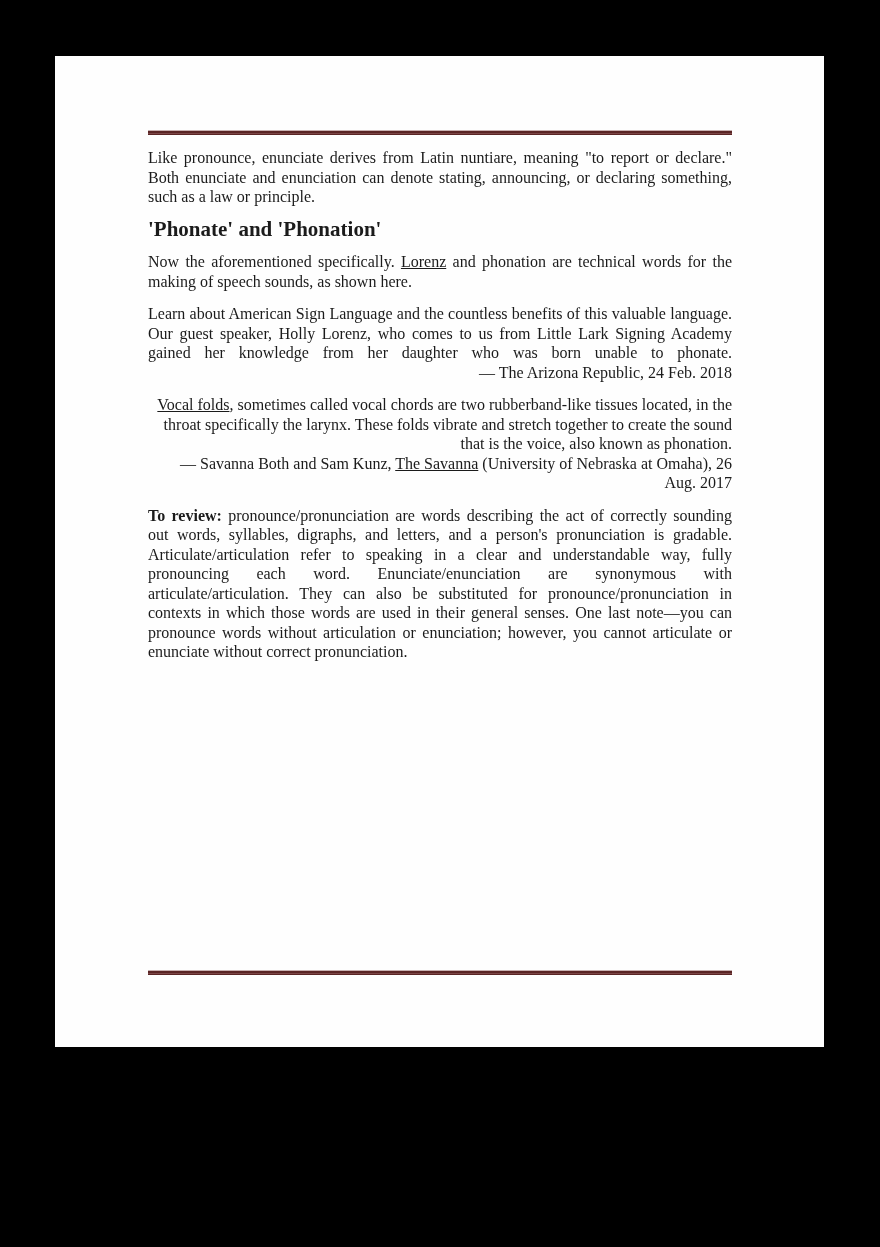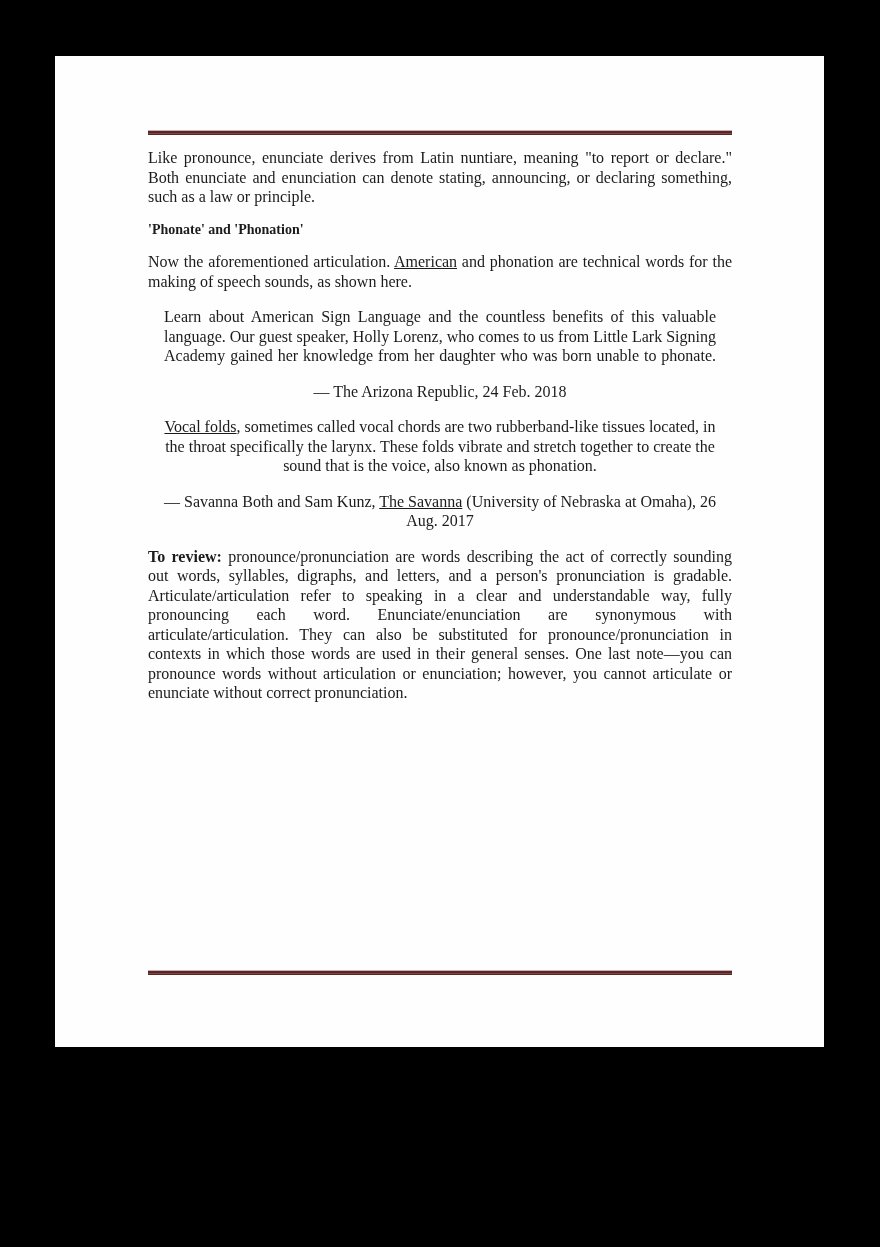--- a/index.html
+++ b/index.html
@@ -38,49 +38,49 @@
     margin: 0;
   }
   .rule-bottom {
     position: absolute;
     left: 93px;
     top: 914px;
     width: 584px;
   }
   .content p, .content h2, .content .quote { margin: 13px 0; }
   .content h2 {
-    font-size: 14px;
+    font-size: 21px;
     font-weight: bold;
     line-height: 19.5px;
   }
   .just { text-align: justify; }
   .just-last { text-align: justify; text-align-last: justify; }
-  .left { text-align: center; }
-  .quote p { margin: 16px; }
+  .left { text-align: right; }
+  .quote p { margin: 0; }
   .link {
     color: inherit;
     text-decoration: underline;
     cursor: pointer;
   }
   .lead { font-weight: bold; }
 </style>
 </head>
 <body>
 
 <div class="page">
 
   <div class="content">
 
     <div class="rule"></div>
 
     <p class="just">Like pronounce, enunciate derives from Latin nuntiare, meaning "to report or declare." Both enunciate and enunciation can denote stating, announcing, or declaring something, such as a law or principle.</p>
 
     <h2>'Phonate' and 'Phonation'</h2>
 
-    <p class="just"><span>Now the aforementioned articulation. </span><a class="link">American</a><span> and phonation are technical words for the making of speech sounds, as shown here.</span></p>
+    <p class="just"><span>Now the aforementioned specifically. </span><a class="link">Lorenz</a><span> and phonation are technical words for the making of speech sounds, as shown here.</span></p>
 
     <div class="quote">
       <p class="just-last">Learn about American Sign Language and the countless benefits of this valuable language. Our guest speaker, Holly Lorenz, who comes to us from Little Lark Signing Academy gained her knowledge from her daughter who was born unable to phonate.</p>
       <p class="left">— The Arizona Republic, 24 Feb. 2018</p>
     </div>
 
     <div class="quote">
       <p class="left"><a class="link">Vocal folds</a><span>, sometimes called vocal chords are two rubberband-like tissues located, in the throat specifically the larynx. These folds vibrate and stretch together to create the sound that is the voice, also known as phonation.</span></p>
       <p class="left"><span>— Savanna Both and Sam Kunz, </span><a class="link">The Savanna</a><span> (University of Nebraska at Omaha), 26 Aug. 2017</span></p>
     </div>

